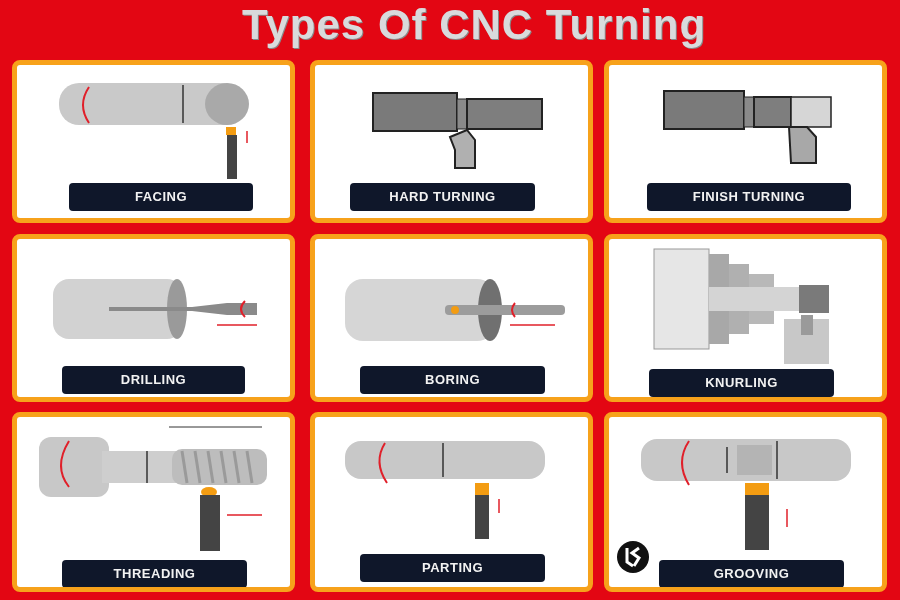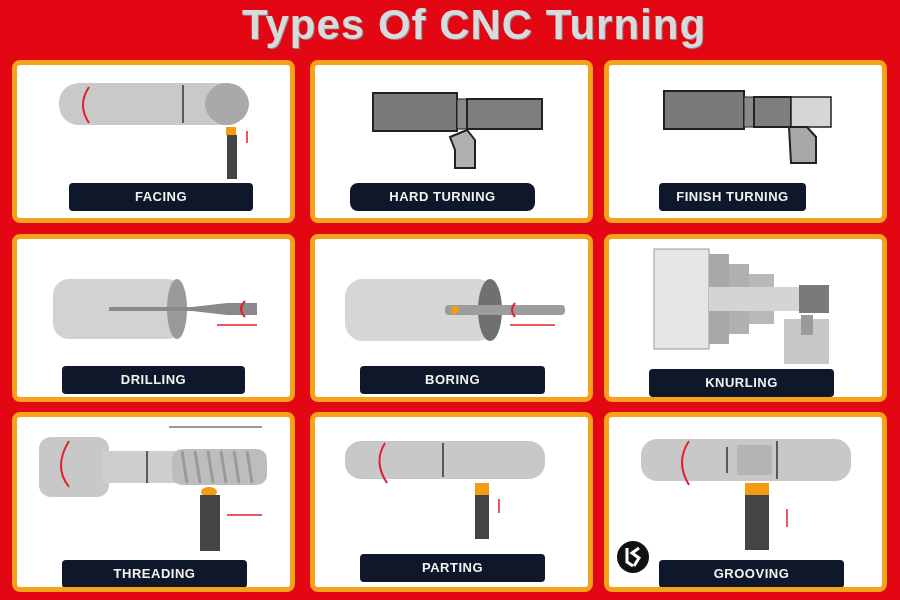--- a/index.html
+++ b/index.html
@@ -29,32 +29,32 @@
   <div class="label" style="left:52px;top:118px;width:184px;height:28px;line-height:28px;">FACING</div>
 </div>
 
 <div class="card" style="left:310px;top:60px;width:283px;height:163px;">
   <svg width="273" height="153">
     <rect x="58" y="28" width="84" height="38" fill="#7a7a7a" stroke="#222" stroke-width="2"></rect>
     <rect x="142" y="34" width="10" height="30" fill="#8a8a8a" stroke="#222" stroke-width="1"></rect>
     <rect x="152" y="34" width="75" height="30" fill="#7e7e7e" stroke="#222" stroke-width="2"></rect>
     <path d="M135 72 L152 65 L160 75 L160 103 L140 103 L140 85 Z" fill="#b0b0b0" stroke="#222" stroke-width="2"></path>
   </svg>
-  <div class="label" style="left:35px;top:118px;width:185px;height:28px;line-height:28px;border-radius:8px;">HARD TURNING</div>
+  <div class="label" style="left:35px;top:118px;width:185px;height:28px;line-height:28px;">HARD TURNING</div>
 </div>
 
 <div class="card" style="left:604px;top:60px;width:283px;height:163px;">
   <svg width="273" height="153">
     <rect x="55" y="26" width="80" height="38" fill="#7a7a7a" stroke="#222" stroke-width="2"></rect>
     <rect x="135" y="32" width="10" height="30" fill="#8a8a8a" stroke="#222" stroke-width="1"></rect>
     <rect x="145" y="32" width="37" height="30" fill="#7e7e7e" stroke="#222" stroke-width="2"></rect>
     <rect x="182" y="32" width="40" height="30" fill="#d6d6d6" stroke="#222" stroke-width="1.5"></rect>
     <path d="M180 62 L198 62 L207 72 L207 98 L182 98 Z" fill="#a8a8a8" stroke="#222" stroke-width="2"></path>
   </svg>
-  <div class="label" style="left:50px;top:118px;width:147px;height:28px;line-height:28px;">FINISH TURNING</div>
+  <div class="label" style="left:38px;top:118px;width:204px;height:28px;line-height:28px;">FINISH TURNING</div>
 </div>
 
 <div class="card" style="left:12px;top:234px;width:283px;height:168px;">
   <svg width="273" height="158">
     <rect x="36" y="40" width="130" height="60" rx="16" fill="#d2d2d2"></rect>
     <ellipse cx="160" cy="70" rx="10" ry="30" fill="#9a9a9a"></ellipse>
     <path d="M92 68 L175 68 L210 64 L240 64 L240 76 L210 76 L175 72 L92 72 Z" fill="#8a8a8a"></path>
     <path d="M228 62 Q220 70 228 78" stroke="#e0202a" stroke-width="2" fill="none"></path>
     <line x1="200" y1="86" x2="240" y2="86" stroke="#e0202a" stroke-width="1.5"></line>
   </svg>

